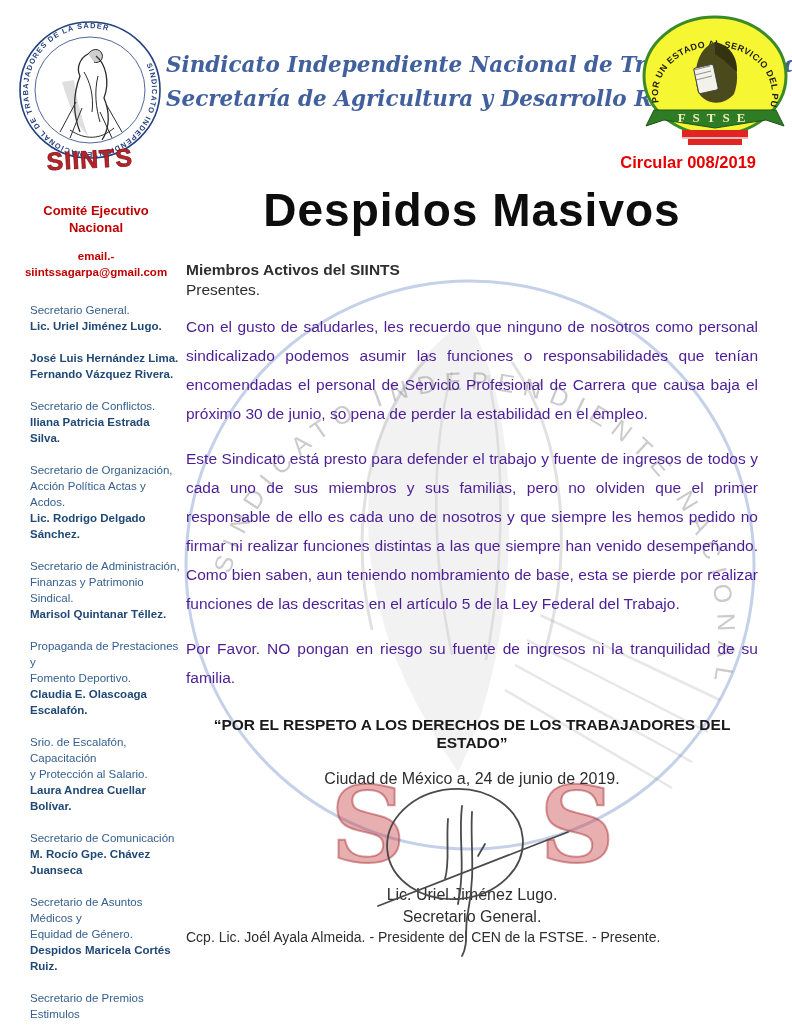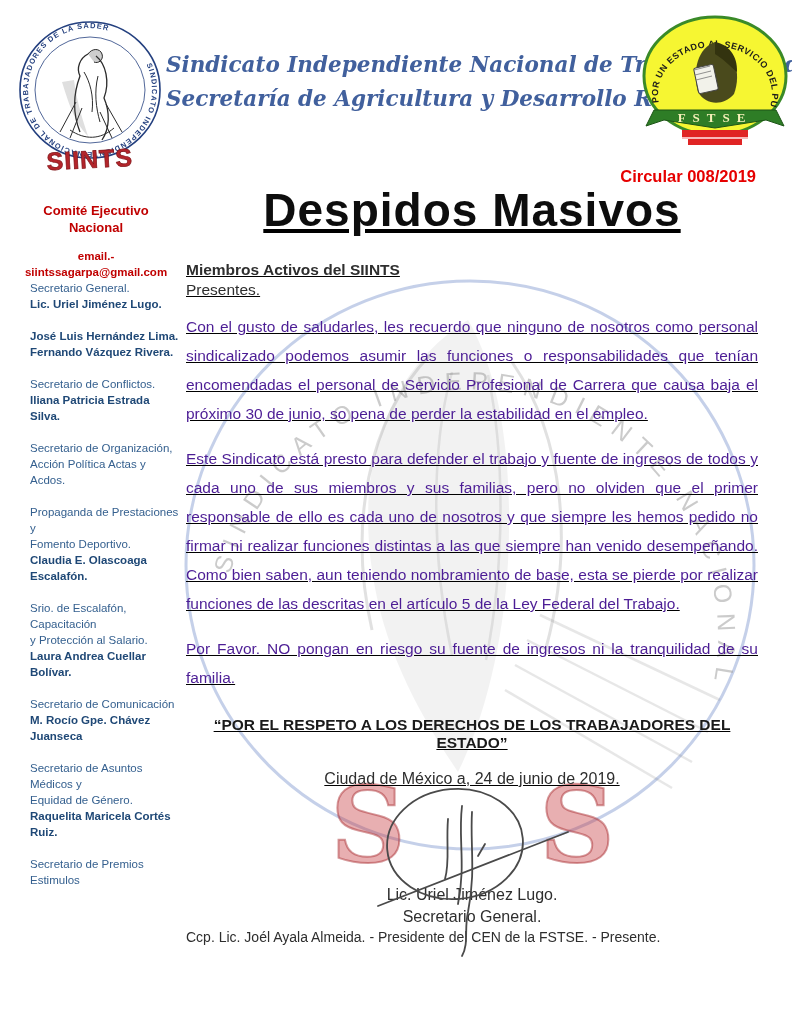--- a/index.html
+++ b/index.html
@@ -7,35 +7,35 @@
         font-family:"Liberation Sans",sans-serif;}
   
   .watermark{position:absolute;left:0;top:0;z-index:0;}
   
   .logo-left{position:absolute;left:10px;top:12px;z-index:2;}
   .org-title{position:absolute;left:166px;top:48px;width:482px;text-align:center;z-index:2;
              font-family:"DejaVu Serif",serif;font-style:italic;font-weight:bold;
              color:#41609d;font-size:21.5px;line-height:34px;}
   .org-title div{white-space:nowrap;}
   .logo-right{position:absolute;left:640px;top:14px;z-index:2;}
-  .circular{position:absolute;left:570px;top:167px;width:186px;text-align:right;z-index:2;
+  .circular{position:absolute;left:570px;top:153px;width:186px;text-align:right;z-index:2;
             color:#e60000;font-weight:bold;font-size:16.5px;}
   
   .sidebar{position:absolute;left:10px;top:190px;width:172px;z-index:2;
            font-size:11.5px;line-height:16px;}
   .side-heading{color:#c00000;font-weight:bold;text-align:center;font-size:13px;
                 line-height:17px;margin:10px 0 8px 0;}
   .side-heading.first{margin:12px;}
   .side-email{color:#c00000;font-weight:bold;text-align:center;font-size:11.5px;
-              }
+              margin-bottom:22px;}
   .side-group{padding-left:20px;margin-bottom:16px;}
   .side-role{color:#35608f;}
   .side-name{color:#1f4876;font-weight:bold;}
   
-  .main{position:absolute;left:186px;top:184px;width:572px;z-index:1;text-decoration:underline;}
+  .main{position:absolute;left:186px;top:184px;width:572px;z-index:1;}
   .doc-title{font-size:46px;font-weight:bold;color:#0d0d0d;text-align:center;
              line-height:52px;letter-spacing:1px;margin:0 0 24px 0;}
   .salutation{font-size:15.5px;line-height:20px;color:#2e2e2e;margin-bottom:12px;}
   .salutation .bold{font-weight:bold;}
   .body-para{font-size:15.5px;line-height:29px;color:#4c1d95;text-align:justify;
              margin:0 0 16px 0;}
   .quote{font-size:15.5px;font-weight:bold;color:#1a1a1a;text-align:center;
          margin:24px 0 18px 0;}
   .dateline{font-size:16px;color:#2e2e2e;text-align:center;}
   
@@ -138,39 +138,45 @@
           <div class="side-name">José Luis Hernández Lima.</div>
           <div class="side-name">Fernando Vázquez Rivera.</div>
         </div>
         <div class="side-group">
           <div class="side-role">Secretario de Conflictos.</div>
           <div class="side-name">Iliana Patricia Estrada Silva.</div>
         </div>
         <div class="side-group">
           <div class="side-role">Secretario de Organización,</div>
           <div class="side-role">Acción Política Actas y Acdos.</div>
+          <div class="side-name">Lic. Rodrigo Delgado Sánchez.</div>
+        </div>
+        <div class="side-group">
+          <div class="side-role">Secretario de Administración,</div>
+          <div class="side-role">Finanzas y Patrimonio Sindical.</div>
+          <div class="side-name">Marisol Quintanar Téllez.</div>
         </div>
         <div class="side-group">
           <div class="side-role">Propaganda de Prestaciones y</div>
           <div class="side-role">Fomento Deportivo.</div>
           <div class="side-name">Claudia E. Olascoaga Escalafón.</div>
         </div>
         <div class="side-group">
           <div class="side-role">Srio. de Escalafón, Capacitación</div>
           <div class="side-role">y Protección al Salario.</div>
           <div class="side-name">Laura Andrea Cuellar Bolívar.</div>
         </div>
         <div class="side-group">
           <div class="side-role">Secretario de Comunicación</div>
           <div class="side-name">M. Rocío Gpe. Chávez Juanseca</div>
         </div>
         <div class="side-group">
           <div class="side-role">Secretario de Asuntos Médicos y</div>
           <div class="side-role">Equidad de Género.</div>
-          <div class="side-name">Raquelita Maricela Cortés Ruiz.</div>
+          <div class="side-name">Despidos Maricela Cortés Ruiz.</div>
         </div>
         <div class="side-group">
           <div class="side-role">Secretario de Premios Estimulos</div>
         </div>
       </div>
   </div>
 
   <div class="main">
     <div class="doc-title">Despidos Masivos</div>
     <div class="salutation">

